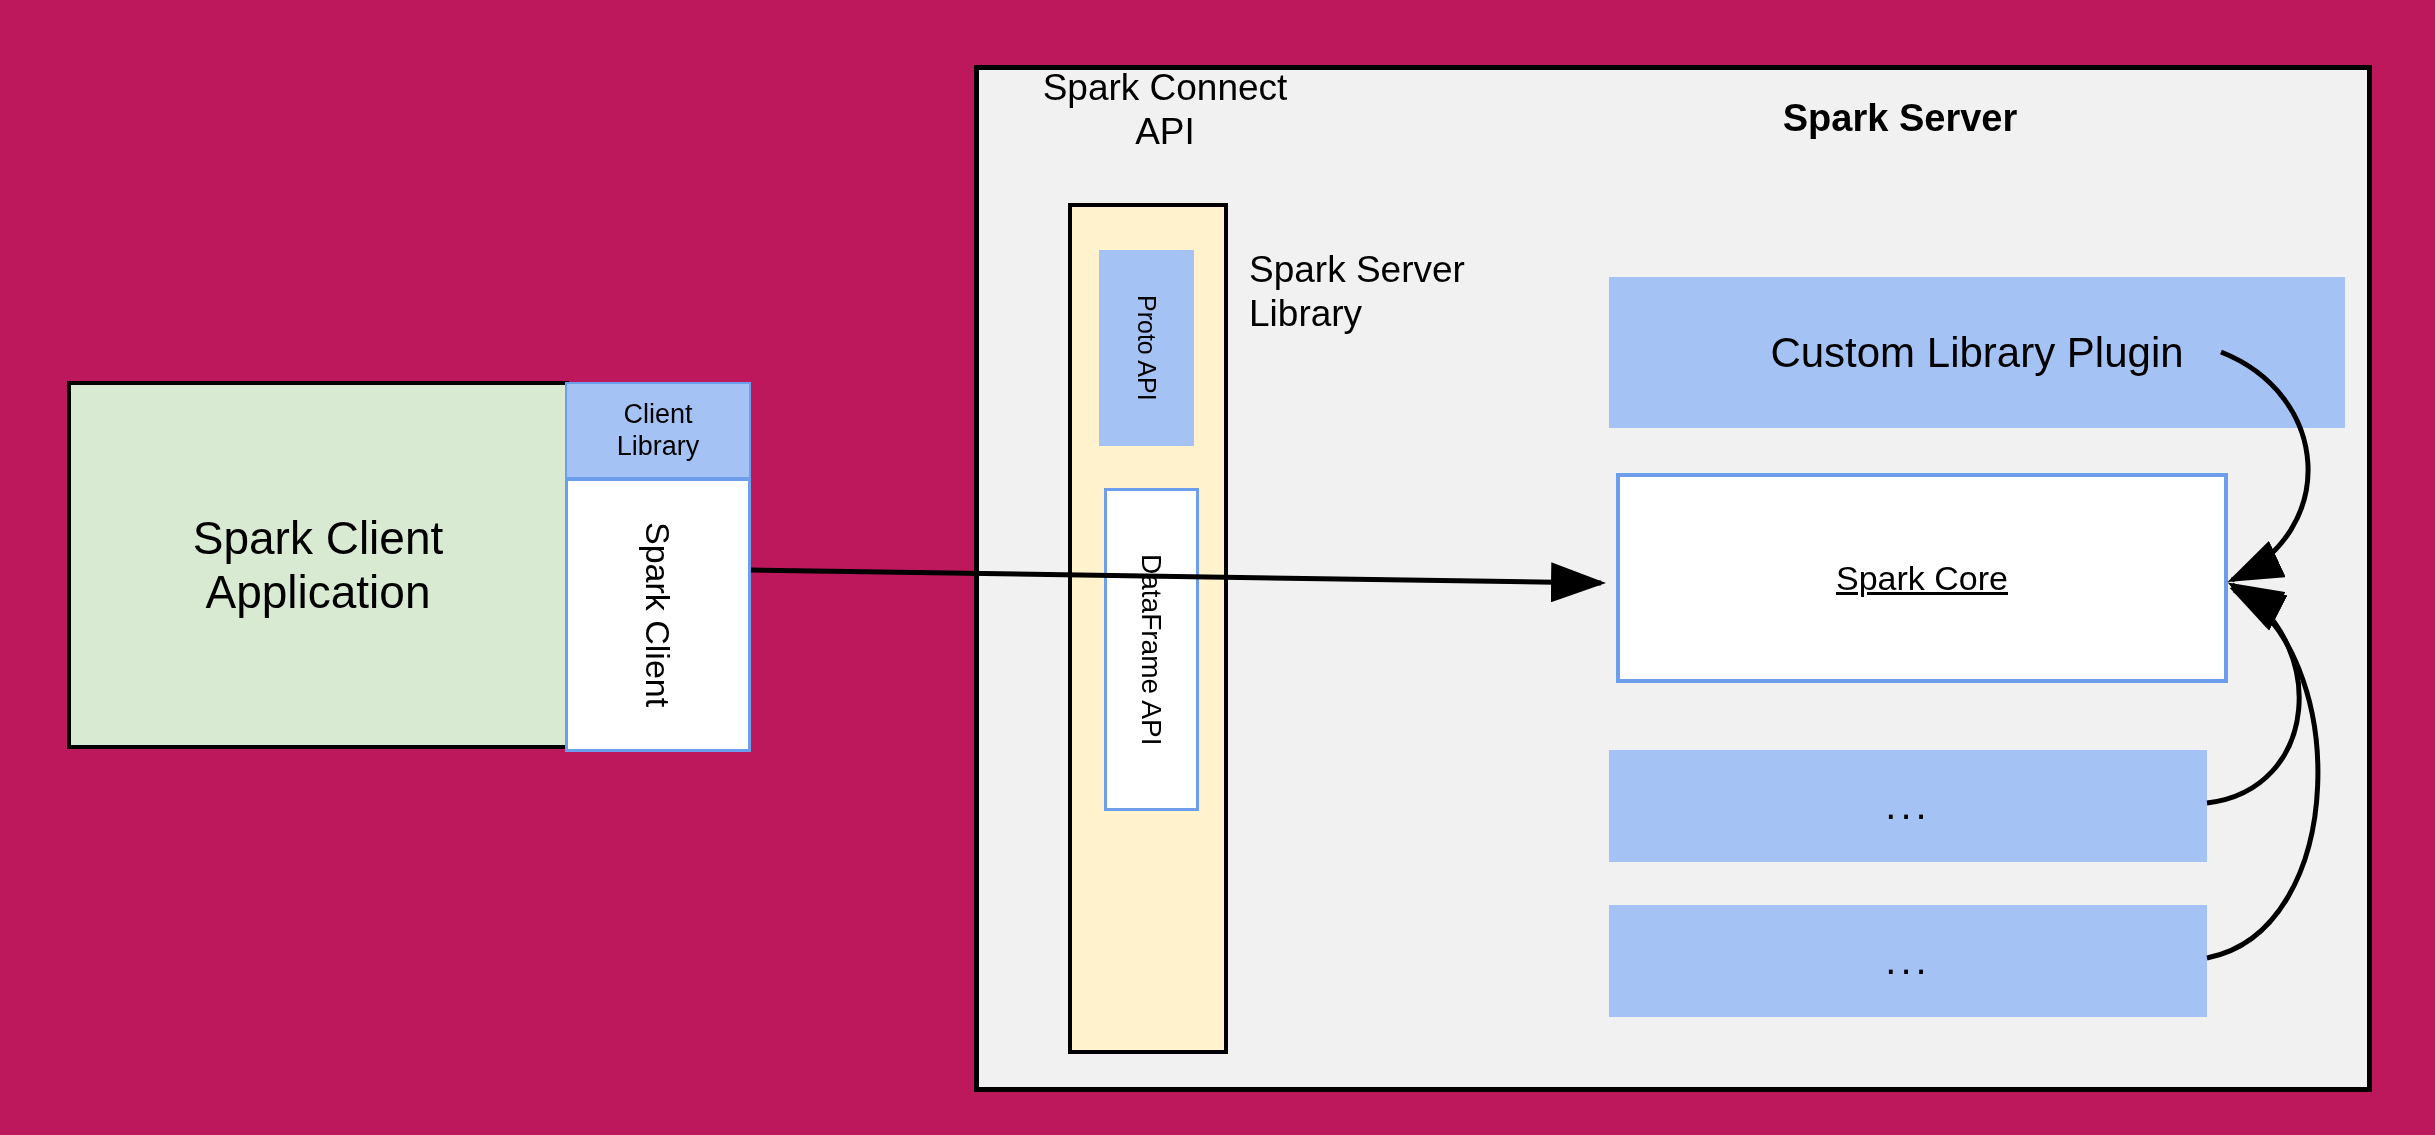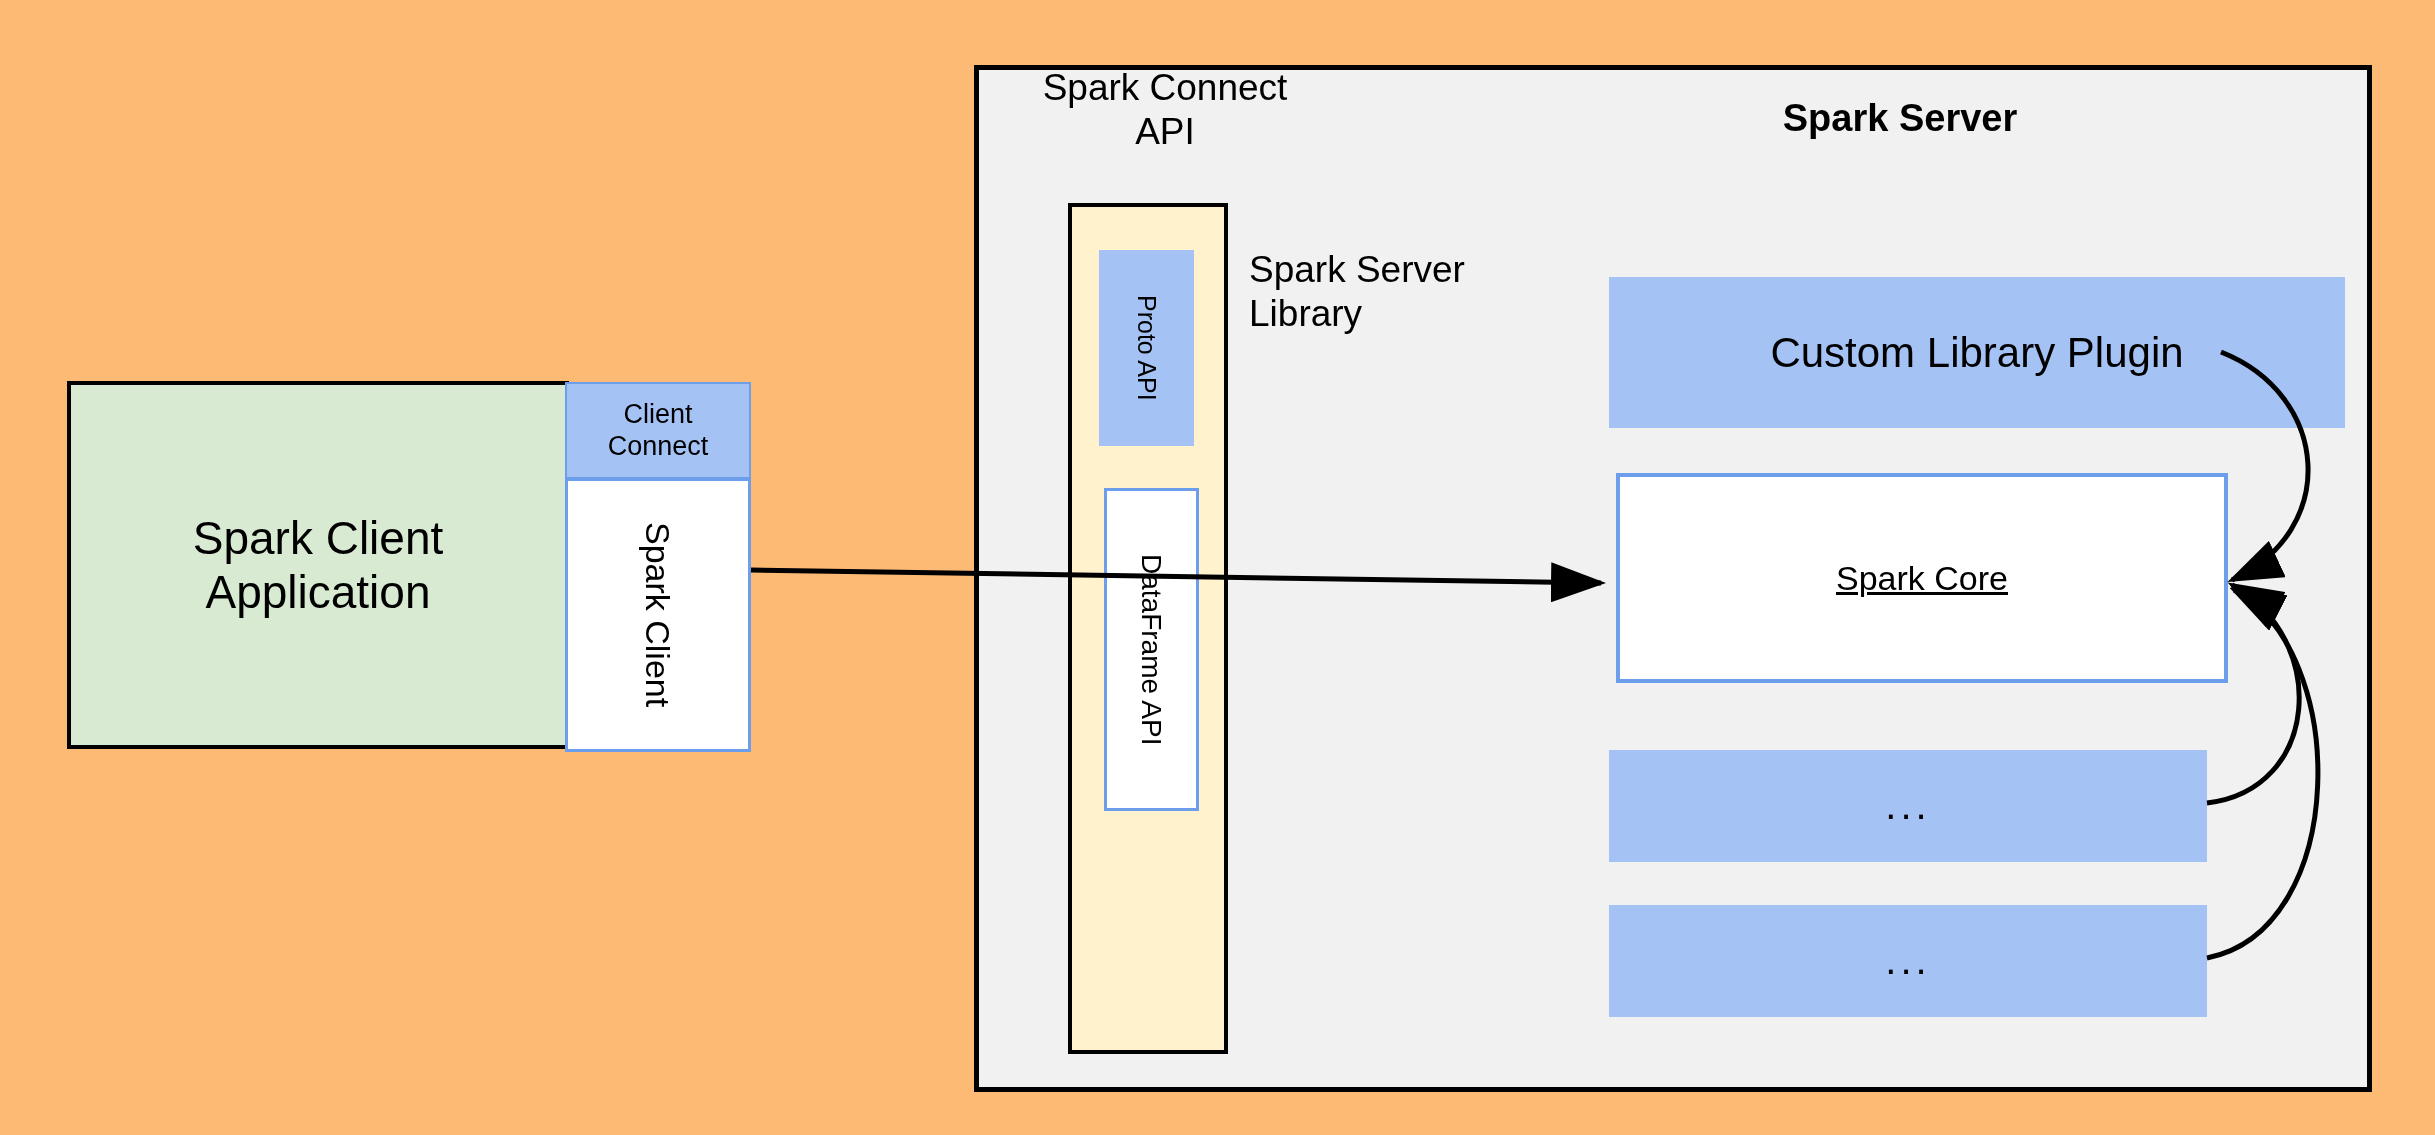--- a/index.html
+++ b/index.html
@@ -11,21 +11,21 @@
     width: 2435px;
     height: 1135px;
     font-family: "Liberation Sans", sans-serif;
     color: #000000;
     overflow: hidden;
   }
   #canvas {
     position: relative;
     width: 2435px;
     height: 1135px;
-    background: #fdba74;
+    background: #be185d;
   }
   .node {
     position: absolute;
     box-sizing: border-box;
     display: flex;
     align-items: center;
     justify-content: center;
     text-align: center;
     line-height: 1.18;
   }
@@ -215,21 +215,21 @@
     <span>...</span>
   </div>
 
   <div class="node" id="client-app">
     <span style="white-space: pre-line;">Spark Client
 Application</span>
   </div>
 
   <div class="node" id="client-package">
     <span style="white-space: pre-line;">Client
-Connect</span>
+Library</span>
   </div>
 
   <div class="node" id="spark-client">
     <span class="vtext">Spark Client</span>
   </div>
 
   <svg id="edges" viewBox="0 0 2435 1135" width="2435" height="1135">
     <defs>
       <marker id="arrowhead" markerWidth="11" markerHeight="8" refX="10" refY="4" orient="auto" markerUnits="strokeWidth">
         <path d="M0,0 L11,4 L0,8 Z" fill="#000000"></path>

